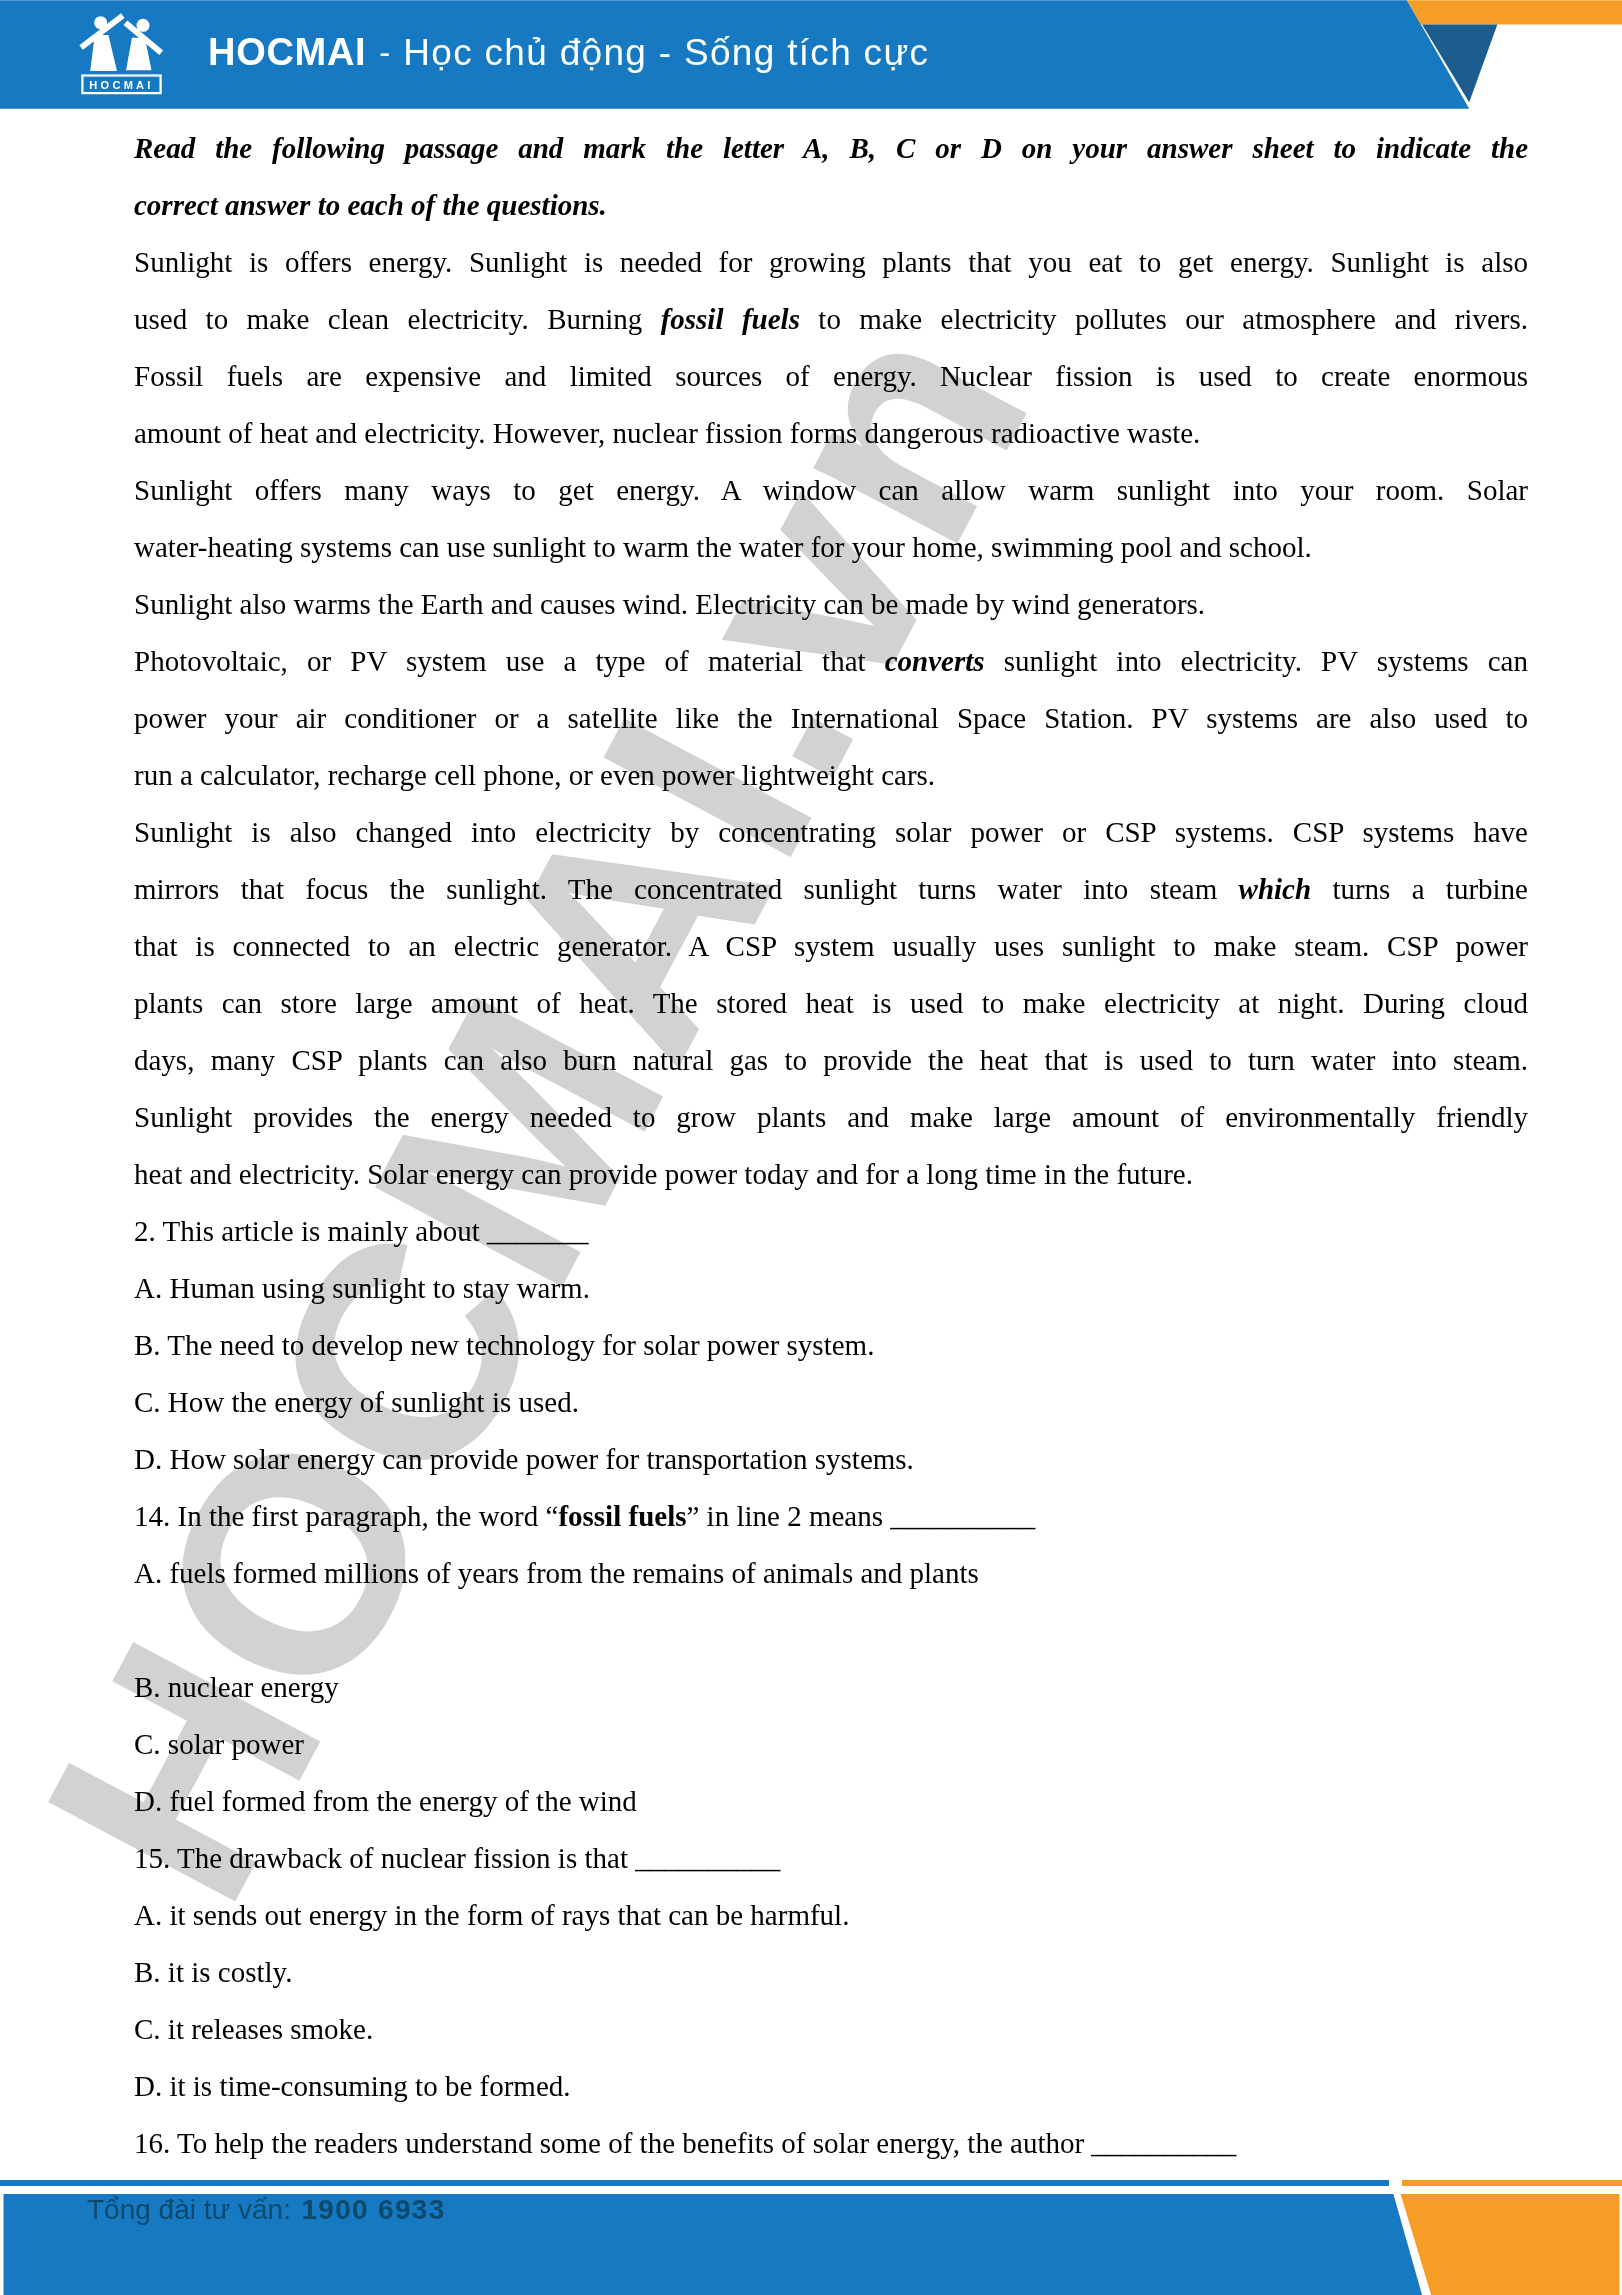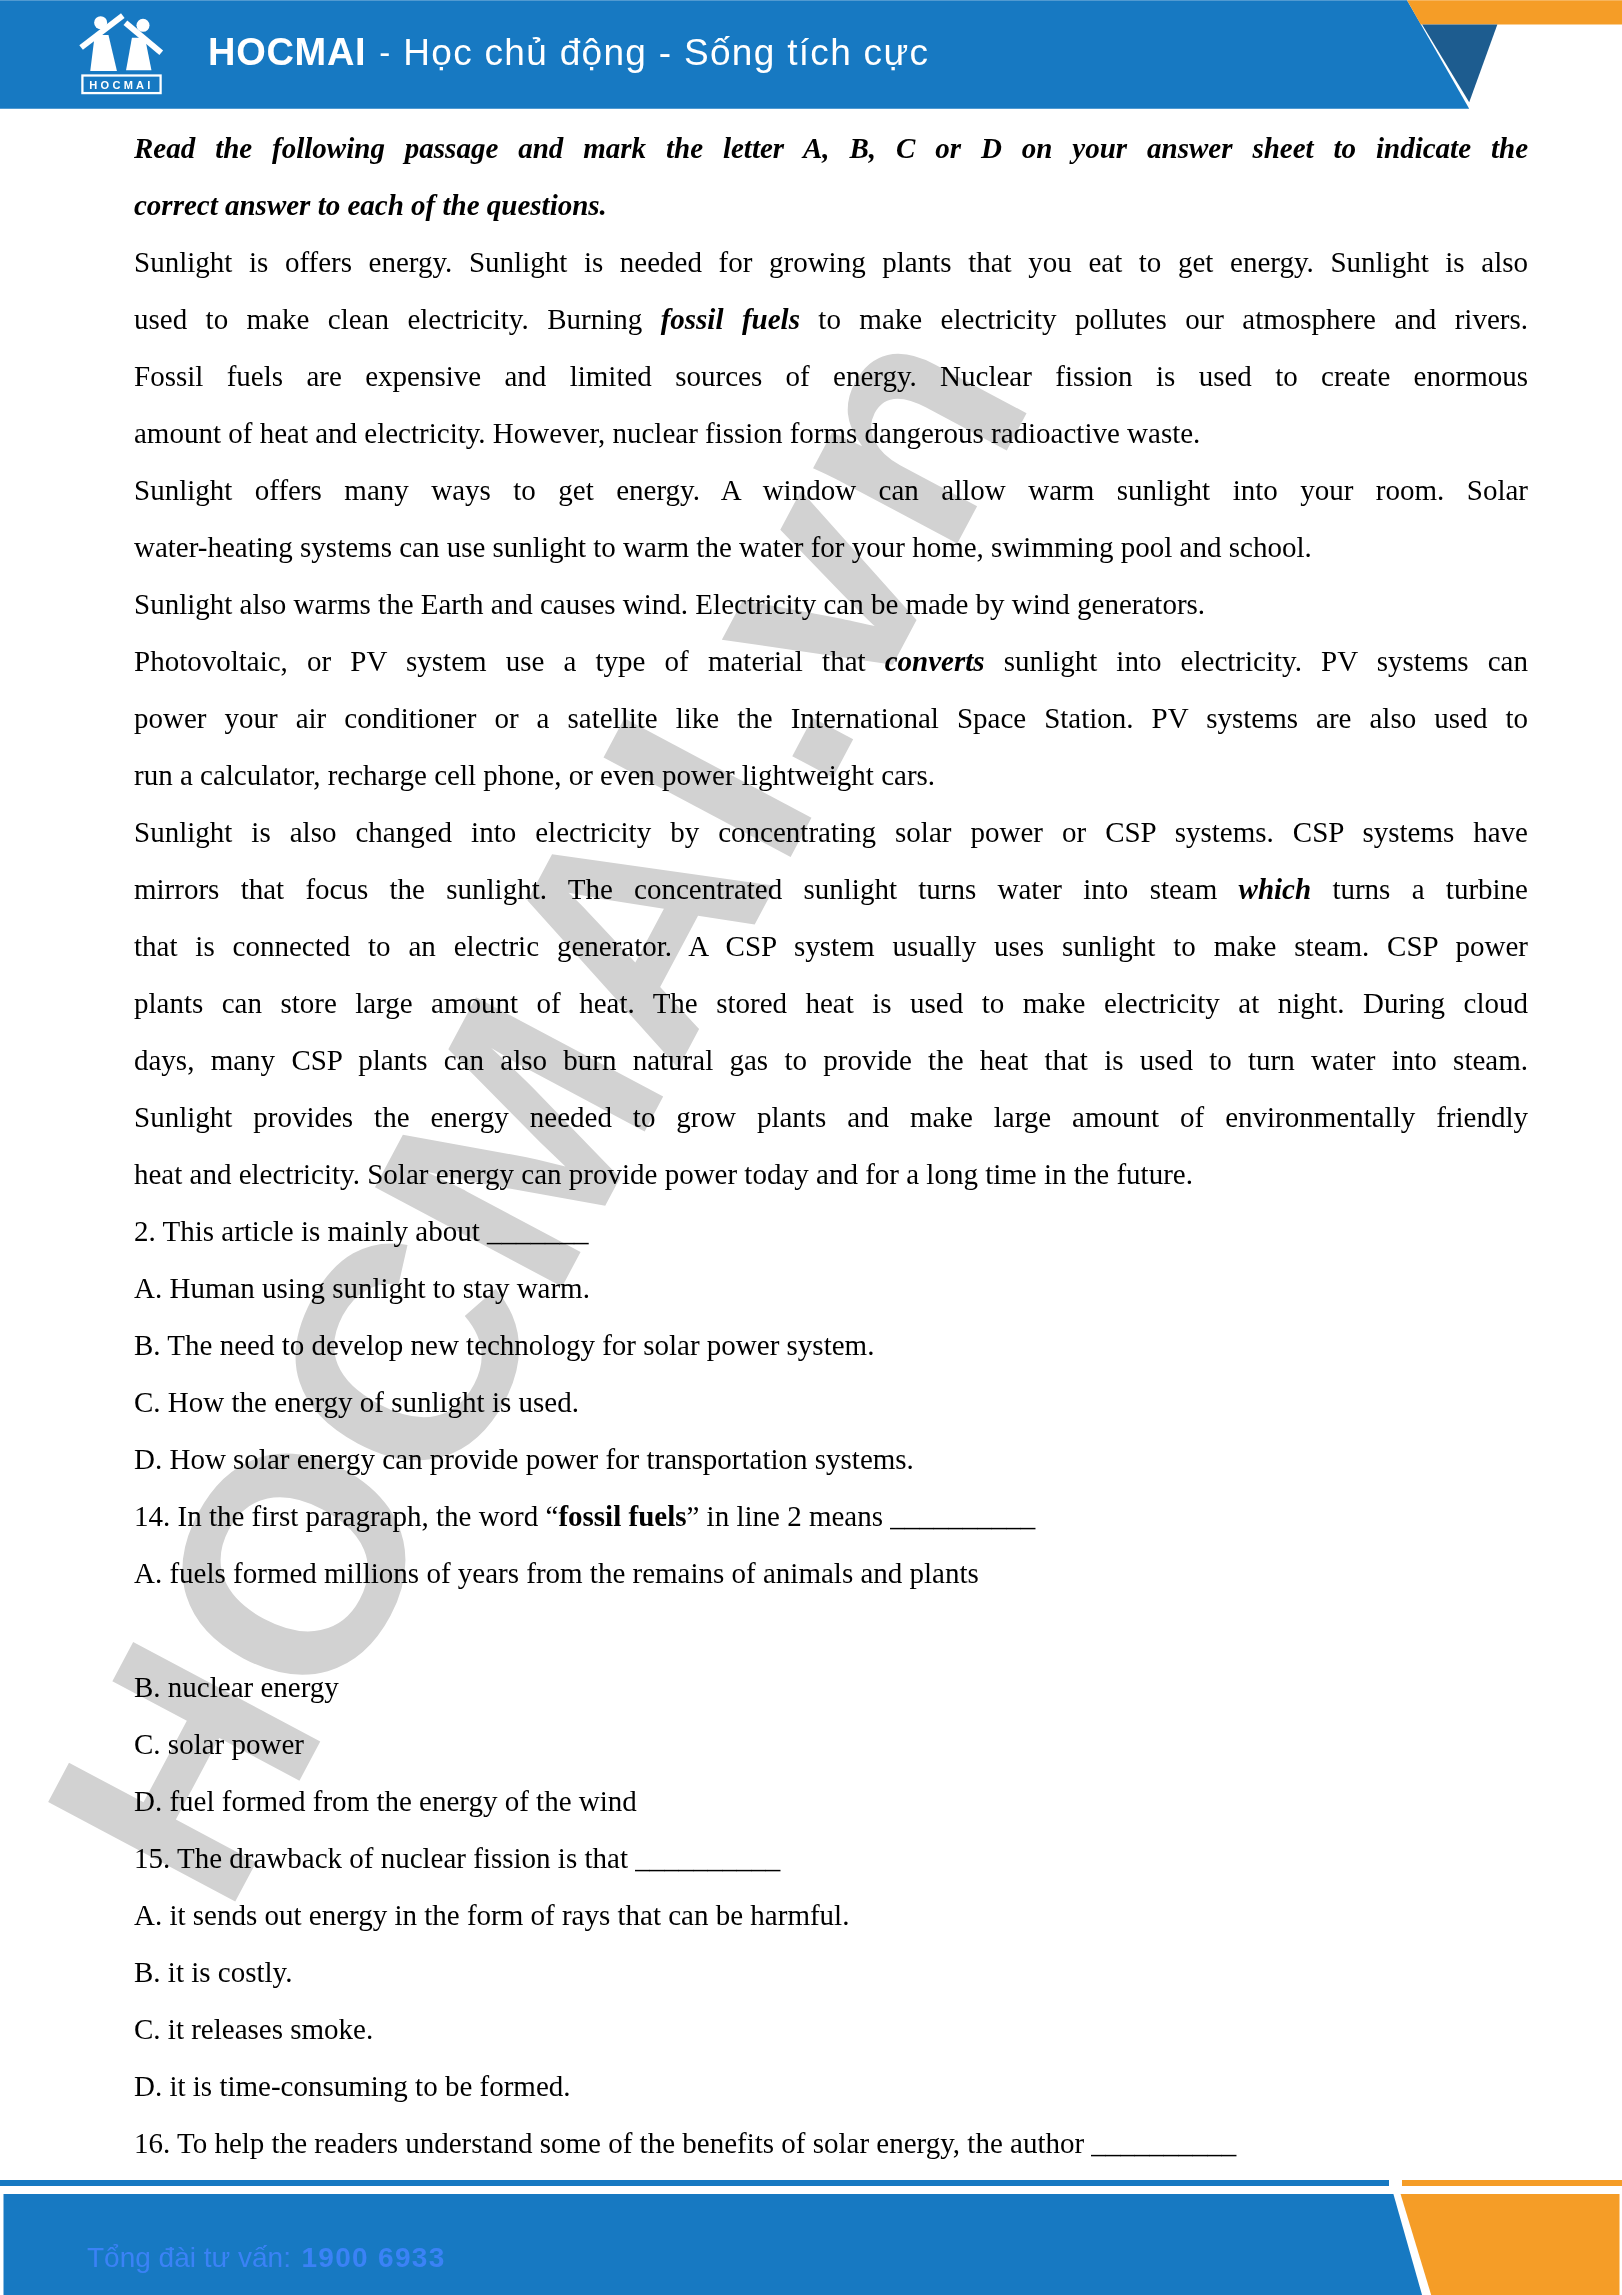--- a/index.html
+++ b/index.html
@@ -41,22 +41,22 @@
   .line span.b{font-weight:bold;}
   .line span.bi{font-weight:bold;font-style:italic;}
 
   
   .rule{position:absolute;top:2180px;height:5.9px;z-index:2;}
   .rule.blue{left:0;width:1389px;background:var(--c-blue,#1779c2);}
   .rule.orange{left:1402px;width:221px;background:var(--c-orange,#f59d27);}
   .footerbar{position:absolute;top:2194px;left:0;width:1623px;height:101px;z-index:2;}
   .footerbar svg{display:block;}
   .footer-text{
-    position:absolute;top:2194px;left:87px;height:80px;display:flex;align-items:flex-end;
-    color:#3b82f6;font-family:"Liberation Sans",sans-serif;font-size:28px;z-index:3;white-space:nowrap;
+    position:absolute;top:2194px;left:87px;height:80px;display:flex;align-items:flex-start;
+    color:#0c4a6e;font-family:"Liberation Sans",sans-serif;font-size:28px;z-index:3;white-space:nowrap;
   }
   .footer-text .phone{font-weight:bold;margin-left:10.5px;letter-spacing:1.3px;}
 </style>
 </head>
 <body>
 
 <div class="page">
 
   <div class="watermark">HOCMAI.vn</div>
 

